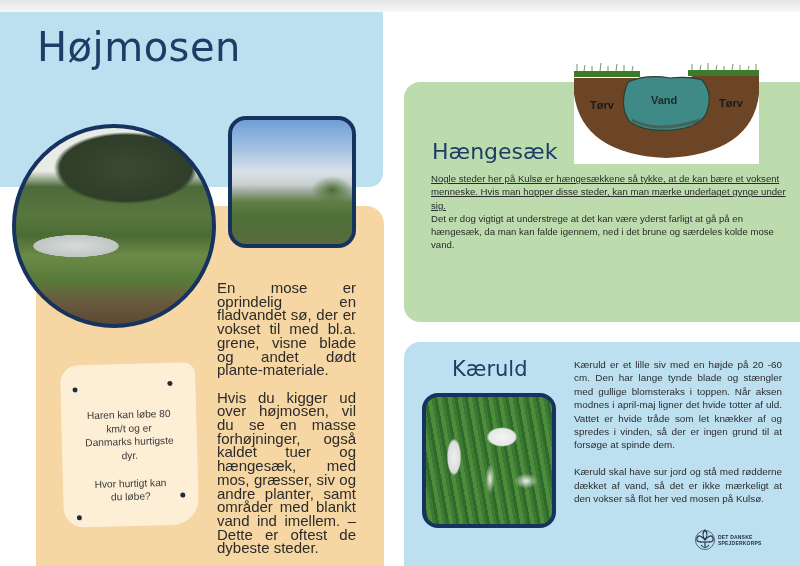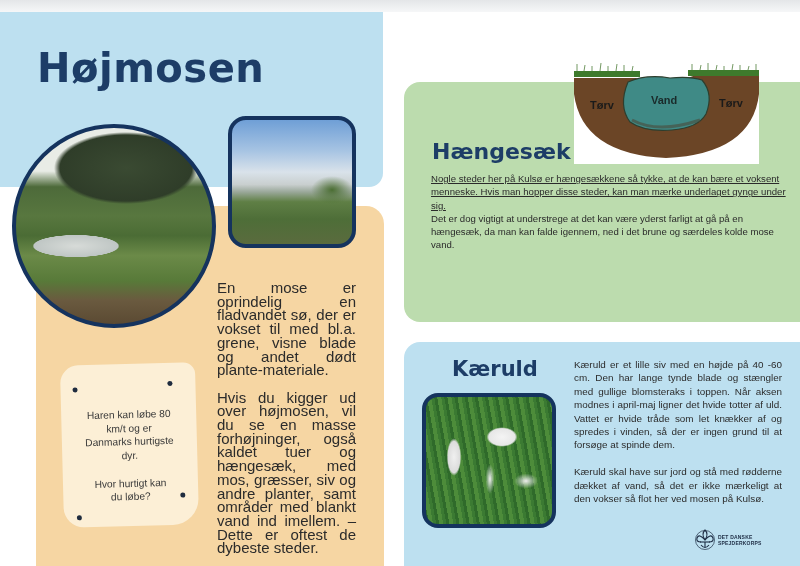--- a/index.html
+++ b/index.html
@@ -4,21 +4,21 @@
 <style>
   * { box-sizing: border-box; margin: 0; padding: 0; }
   html, body { width: 800px; height: 566px; overflow: hidden; background: #ffffff; }
   body { position: relative; font-family: "Liberation Sans", "DejaVu Sans", sans-serif; color: #2a2a2a; }
 
   .topbar { position: absolute; left: 0; top: 0; width: 800px; height: 12px; background: linear-gradient(#e4e6e8, #f6f7f8); }
 
   .panel-blue-top { position: absolute; left: 0; top: 12px; width: 383px; height: 175px; background: #bde0f0; border-radius: 0 0 14px 0; }
   .panel-orange { position: absolute; left: 36px; top: 206px; width: 348px; height: 360px; background: #f6d6a3; border-radius: 18px 18px 0 0; }
 
-  .title { position: absolute; left: 37px; top: 45px; font-size: 40px; font-weight: bold; color: #1d3d67; letter-spacing: 0.5px; font-family: "DejaVu Sans", sans-serif; }
+  .title { position: absolute; left: 37px; top: 24px; font-size: 40px; font-weight: normal; color: #1d3d67; letter-spacing: 0.5px; font-family: "DejaVu Sans", sans-serif; }
 
   .photo-round { position: absolute; left: 12px; top: 124px; width: 204px; height: 204px; border-radius: 50%; border: 4px solid #15335e; overflow: hidden;
     background:
       radial-gradient(ellipse 70px 18px at 60px 118px, #d7dbd8 0%, #bfc6c4 60%, transparent 62%),
       radial-gradient(ellipse 120px 60px at 110px 40px, #3a4a32 0%, #2f3d29 55%, transparent 60%),
       linear-gradient(#e9ece6 0%, #e9ece6 22%, #4d6a3a 30%, #58773f 45%, #4b6c35 55%, #6b8a48 65%, #587a39 78%, #6a5a3f 88%, #5b4a33 100%);
   }
   .photo-square { position: absolute; left: 228px; top: 116px; width: 128px; height: 132px; border-radius: 18px; border: 4px solid #15335e; overflow: hidden;
     background:
       radial-gradient(ellipse 30px 20px at 100px 70px, #4b6e33 0%, transparent 70%),
@@ -28,21 +28,21 @@
   .body-text { position: absolute; font-size: 15px; line-height: 13.7px; text-align: justify; color: #2b2b2b; }
   .body-text p { margin-bottom: 13.7px; }
   .mose-text { left: 217px; top: 281px; width: 139px; }
 
   .note { position: absolute; left: 62px; top: 364px; width: 135px; height: 162px; background: #fcefd6; border-radius: 18px 12px 26px 20px; transform: rotate(-1.5deg); }
   .note-text { position: absolute; left: 0; top: 44px; width: 100%; text-align: center; font-size: 10.2px; line-height: 13.7px; color: #3a3a3a; }
   .note-text p { margin-bottom: 13.7px; }
   .pin { position: absolute; width: 5px; height: 5px; border-radius: 50%; background: #1f2c3f; }
 
   .panel-green { position: absolute; left: 404px; top: 82px; width: 396px; height: 240px; background: #bcdcae; border-radius: 16px 0 0 16px; }
-  .h2 { position: absolute; font-size: 22px; font-weight: bold; color: #1d3d67; font-family: "DejaVu Sans", sans-serif; }
+  .h2 { position: absolute; font-size: 22px; font-weight: normal; color: #1d3d67; font-family: "DejaVu Sans", sans-serif; }
   .h2-haenge { left: 432px; top: 139px; }
   .haenge-text { left: 431px; top: 172px; width: 355px; font-size: 9.6px; line-height: 13.3px; text-align: left; }
   .haenge-text p { margin-bottom: 13.3px; }
   .haenge-text p.tight { margin-bottom: 0; text-decoration: underline; }
 
   .diagram { position: absolute; left: 574px; top: 54px; width: 185px; height: 110px; background: #ffffff; }
 
   .panel-blue-bottom { position: absolute; left: 404px; top: 342px; width: 396px; height: 224px; background: #bde0f0; border-radius: 16px 0 0 0; }
   .h2-kaeruld { left: 452px; top: 357px; font-size: 21px; text-align: center; }
   .photo-kaeruld { position: absolute; left: 422px; top: 393px; width: 134px; height: 135px; border-radius: 16px; border: 4px solid #15335e; overflow: hidden;
@@ -127,21 +127,21 @@
   <p class="tight">Nogle steder her på Kulsø er hængesækkene så tykke, at de kan bære et voksent menneske. Hvis man hopper disse steder, kan man mærke underlaget gynge under sig.</p>
   <p>Det er dog vigtigt at understrege at det kan være yderst farligt at gå på en hængesæk, da man kan falde igennem, ned i det brune og særdeles kolde mose vand.</p>
 </div>
 
 <div class="panel-blue-bottom"></div>
 
 <h2 class="h2 h2-kaeruld">Kæruld</h2>
 <div class="photo-kaeruld"></div>
 
 <div class="body-text kaeruld-text">
-  <p>Kæruld er et lille siv med en højde på 40 -60 cm. Den har lange tynde blade og stængler med gullige blomsteraks i toppen.  Når aksen modnes i april-maj ligner det hvide totter af uld. Vattet er hvide tråde som let knækker af og spredes i vinden, så der er ingen grund til at forsøge at spinde dem.</p>
+  <p>Kæruld er et lille siv med en højde på 20 -60 cm. Den har lange tynde blade og stængler med gullige blomsteraks i toppen.  Når aksen modnes i april-maj ligner det hvide totter af uld. Vattet er hvide tråde som let knækker af og spredes i vinden, så der er ingen grund til at forsøge at spinde dem.</p>
   <p>Kæruld skal have sur jord og stå med rødderne dækket af vand, så det er ikke mærkeligt at den vokser så flot her ved mosen på Kulsø.</p>
 </div>
 
 <div class="logo">
   <svg width="20" height="22" viewBox="0 0 20 22">
     <g fill="none" stroke="#1d2c44" stroke-width="1.1">
       <path d="M10 1 Q14 5 10 11 Q6 5 10 1 Z"></path>
       <path d="M10 11 Q4 4 2 9 Q1 13 6 13"></path>
       <path d="M10 11 Q16 4 18 9 Q19 13 14 13"></path>
       <path d="M5 13 L15 13"></path>

